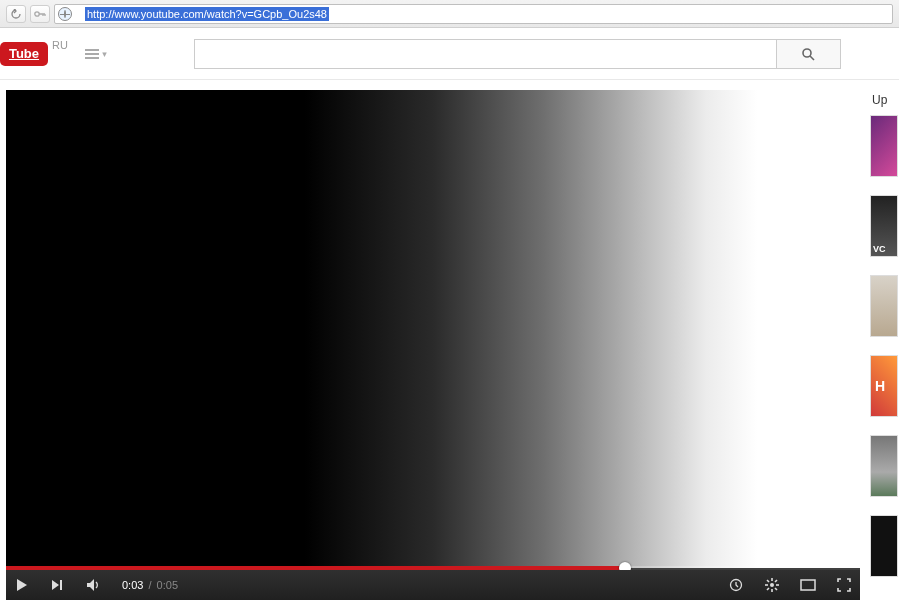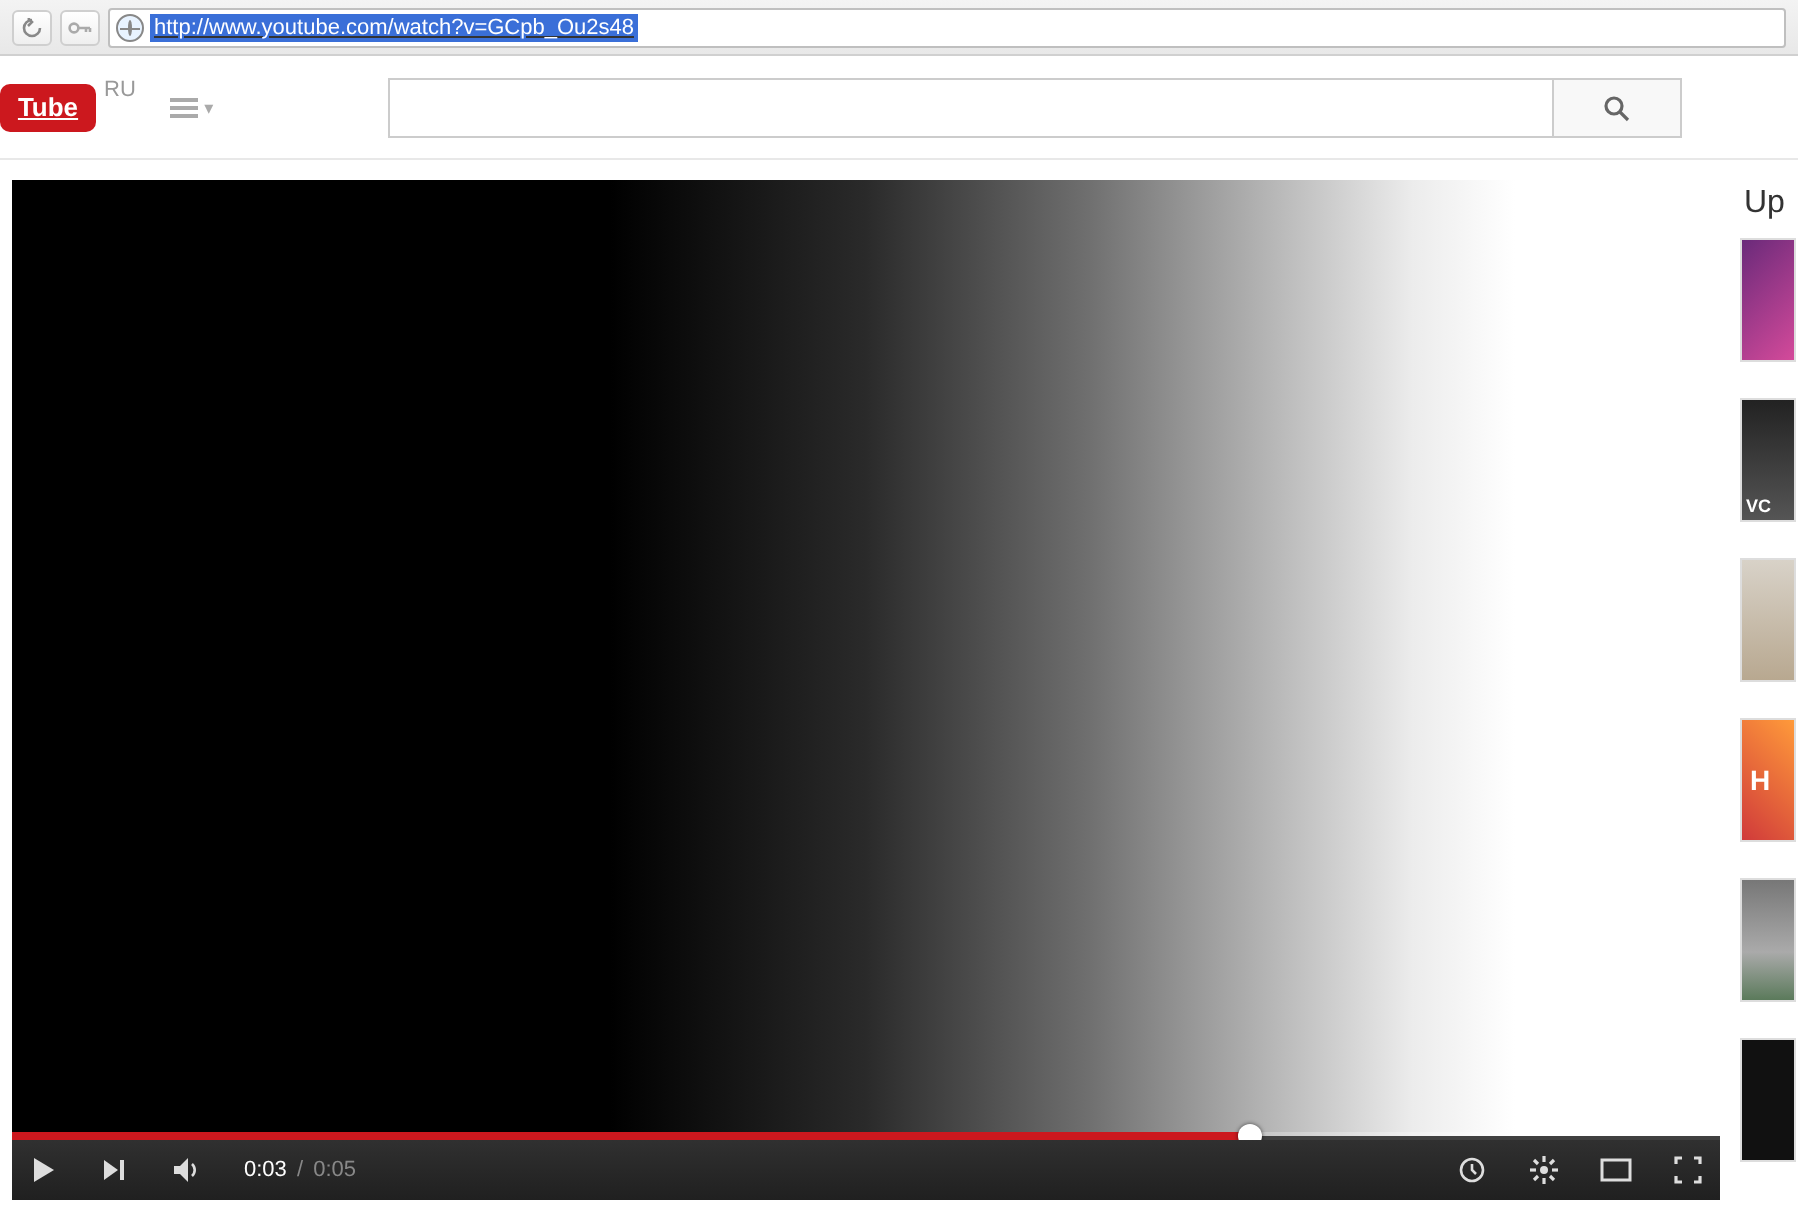--- a/index.html
+++ b/index.html
@@ -33,22 +33,21 @@
   }
   .addr-wrap {
     flex: 1;
     display: flex;
     align-items: center;
     height: 20px;
     background: #fff;
     border: 1px solid #bfbfbf;
     border-radius: 2px;
     padding: 0 3px;
-    gap: 3px;
-    text-decoration: underline;
+    gap: 13px;
   }
   .globe-icon {
     width: 14px; height: 14px;
     border: 1px solid #888;
     border-radius: 50%;
     position: relative;
     background: #e8f3ff;
   }
   .globe-icon::before{
     content:"";position:absolute;inset:2px 5px;border:1px solid #888;border-radius:50%;
@@ -163,21 +162,21 @@
   .time-current{color:#fff;}
   .time-sep{color:#888;margin:0 2px;}
   .time-dur{color:#888;}
 
   
   .sidebar {
     width: 30px;
     flex-shrink:0;
     overflow:hidden;
   }
-  .upnext-label{font-size:16px;color:#333;margin:3px 0 8px 2px;white-space:nowrap;}
+  .upnext-label{font-size:12px;color:#333;margin:3px 0 8px 2px;white-space:nowrap;}
   .thumb {
     width: 28px; height: 62px;
     margin-bottom: 18px;
     background:#888;
     border:1px solid #ddd;
     position:relative;overflow:hidden;
   }
   .thumb1{background:linear-gradient(135deg,#6a2a7a,#d44a9a);}
   .thumb2{background:linear-gradient(#222,#555);}
   .thumb2::after{content:"VC";position:absolute;bottom:2px;left:2px;color:#fff;font-size:9px;font-weight:bold;}

